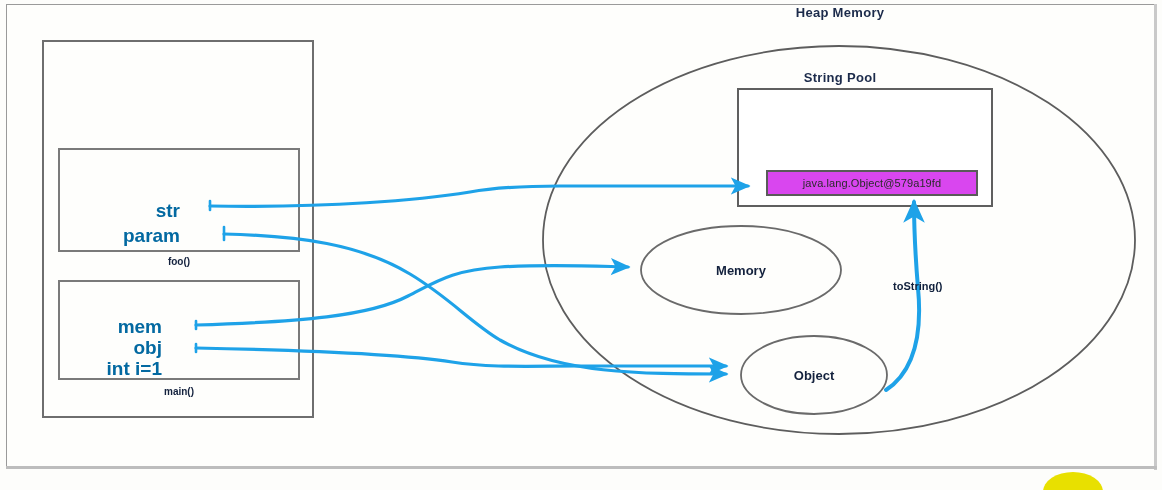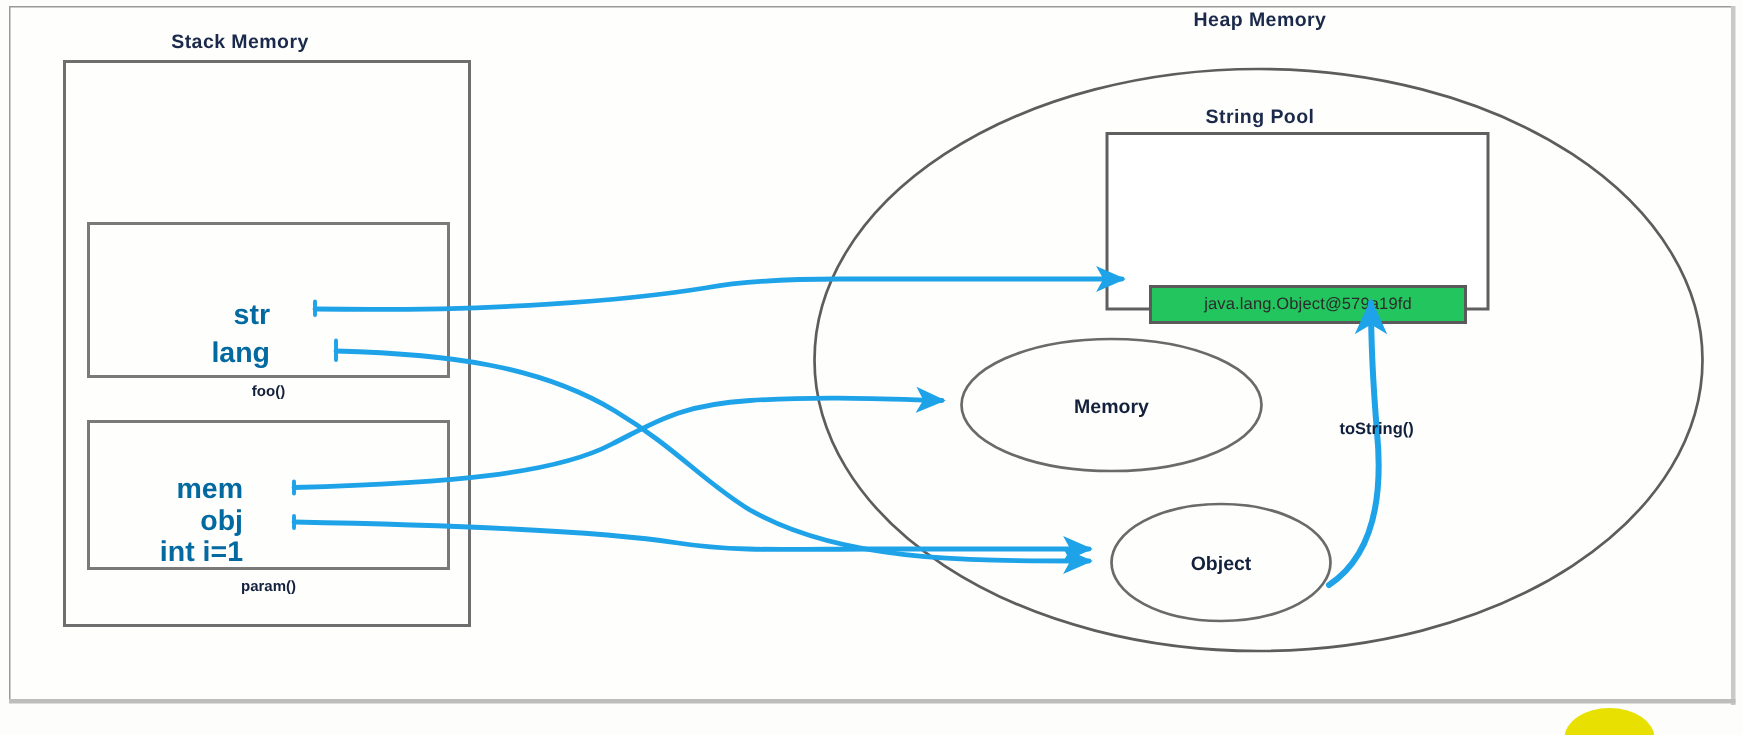--- a/index.html
+++ b/index.html
@@ -60,26 +60,25 @@
   }
   .pool-box {
     position: absolute;
     border: 2px solid #5f5f5f;
     background: #ffffff;
     box-sizing: border-box;
   }
   .chip {
     position: absolute;
     border: 2px solid #5a5a5a;
-    background: #22c55e;
+    background: #d946ef;
     box-sizing: border-box;
     display: flex;
     align-items: center;
     justify-content: center;
-    margin-top: 20px;
   }
   
   .title {
     position: absolute;
     color: #1b2a4a;
     font-weight: bold;
     font-size: 13px;
     letter-spacing: .3px;
     white-space: nowrap;
     text-align: center;
@@ -170,34 +169,33 @@
 </style>
 </head>
 <body>
 
 <div id="canvas">
 
   <div class="frame"></div>
   <div class="frame-shadow-r"></div>
   <div class="frame-shadow-b"></div>
 
-  <div class="title" style="left:60px; top:20px; width:200px;">Stack Memory</div>
 
   <div class="box" style="left:42px; top:40px; width:272px; height:378px;"></div>
 
   <div class="inner-box" style="left:58px; top:148px; width:242px; height:104px;"></div>
   <div class="slot-label" style="left:100px; top:200px; width:80px;">str</div>
-  <div class="slot-label" style="left:100px; top:225px; width:80px;">lang</div>
+  <div class="slot-label" style="left:100px; top:225px; width:80px;">param</div>
   <div class="frame-name" style="left:58px; top:256px; width:242px;">foo()</div>
 
   <div class="inner-box" style="left:58px; top:280px; width:242px; height:100px;"></div>
   <div class="slot-label" style="left:82px; top:316px; width:80px;">mem</div>
   <div class="slot-label" style="left:82px; top:337px; width:80px;">obj</div>
   <div class="slot-label" style="left:82px; top:358px; width:80px;">int i=1</div>
-  <div class="frame-name" style="left:58px; top:386px; width:242px;">param()</div>
+  <div class="frame-name" style="left:58px; top:386px; width:242px;">main()</div>
 
   <div class="title" style="left:740px; top:5px; width:200px;">Heap Memory</div>
 
   <svg class="layer">
     <ellipse class="ell" cx="839" cy="240" rx="296" ry="194"></ellipse>
     <ellipse class="ell-small" cx="741" cy="270" rx="100" ry="44"></ellipse>
     <ellipse class="ell-small" cx="814" cy="375" rx="73" ry="39"></ellipse>
   </svg>
 
   <div class="title" style="left:740px; top:70px; width:200px;">String Pool</div>

